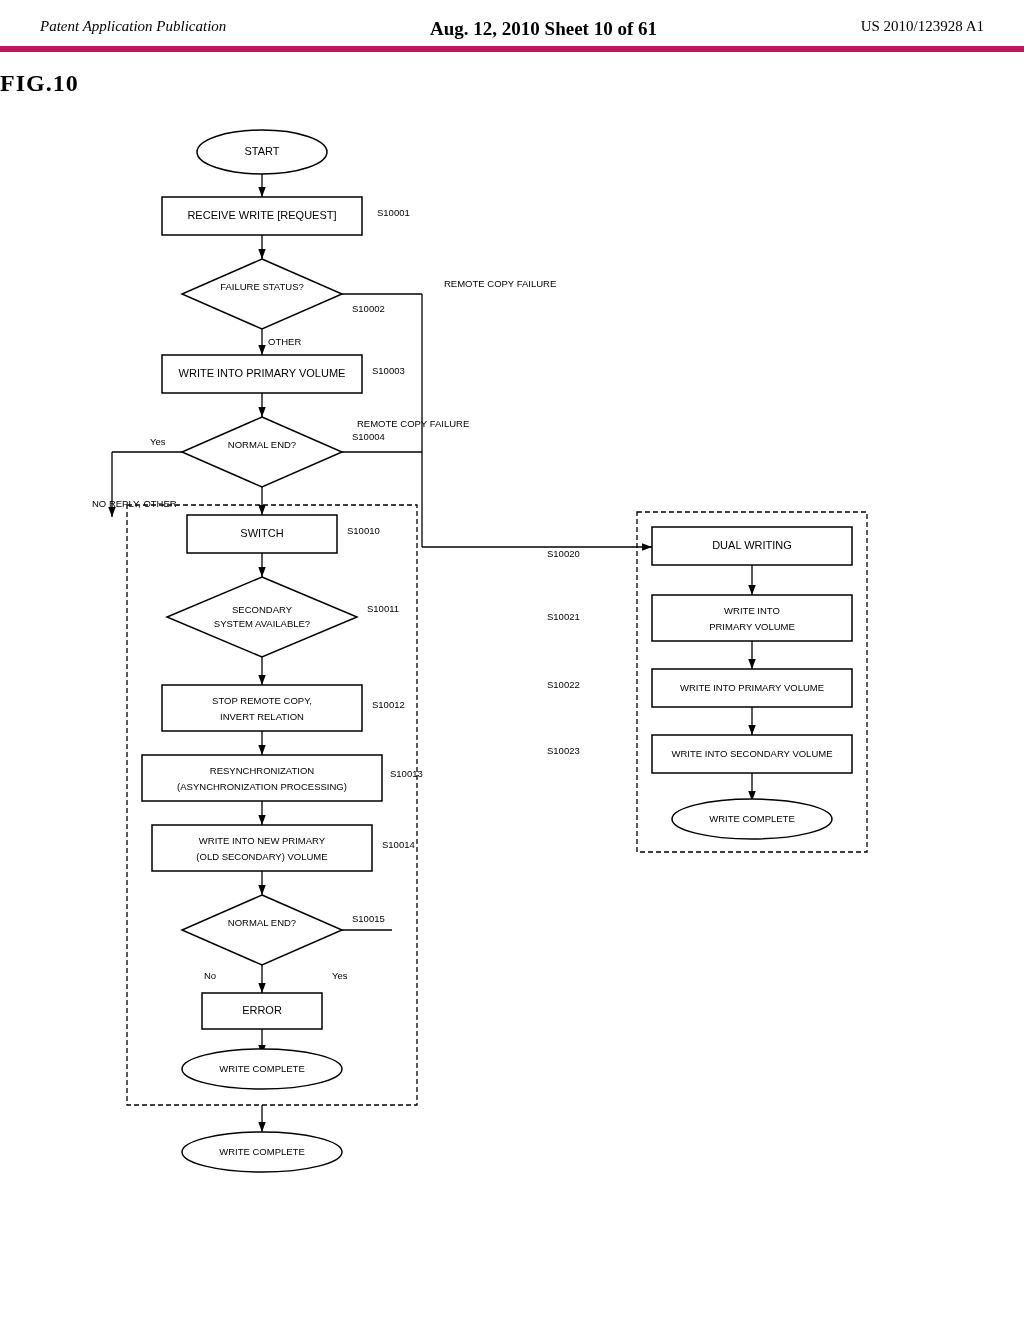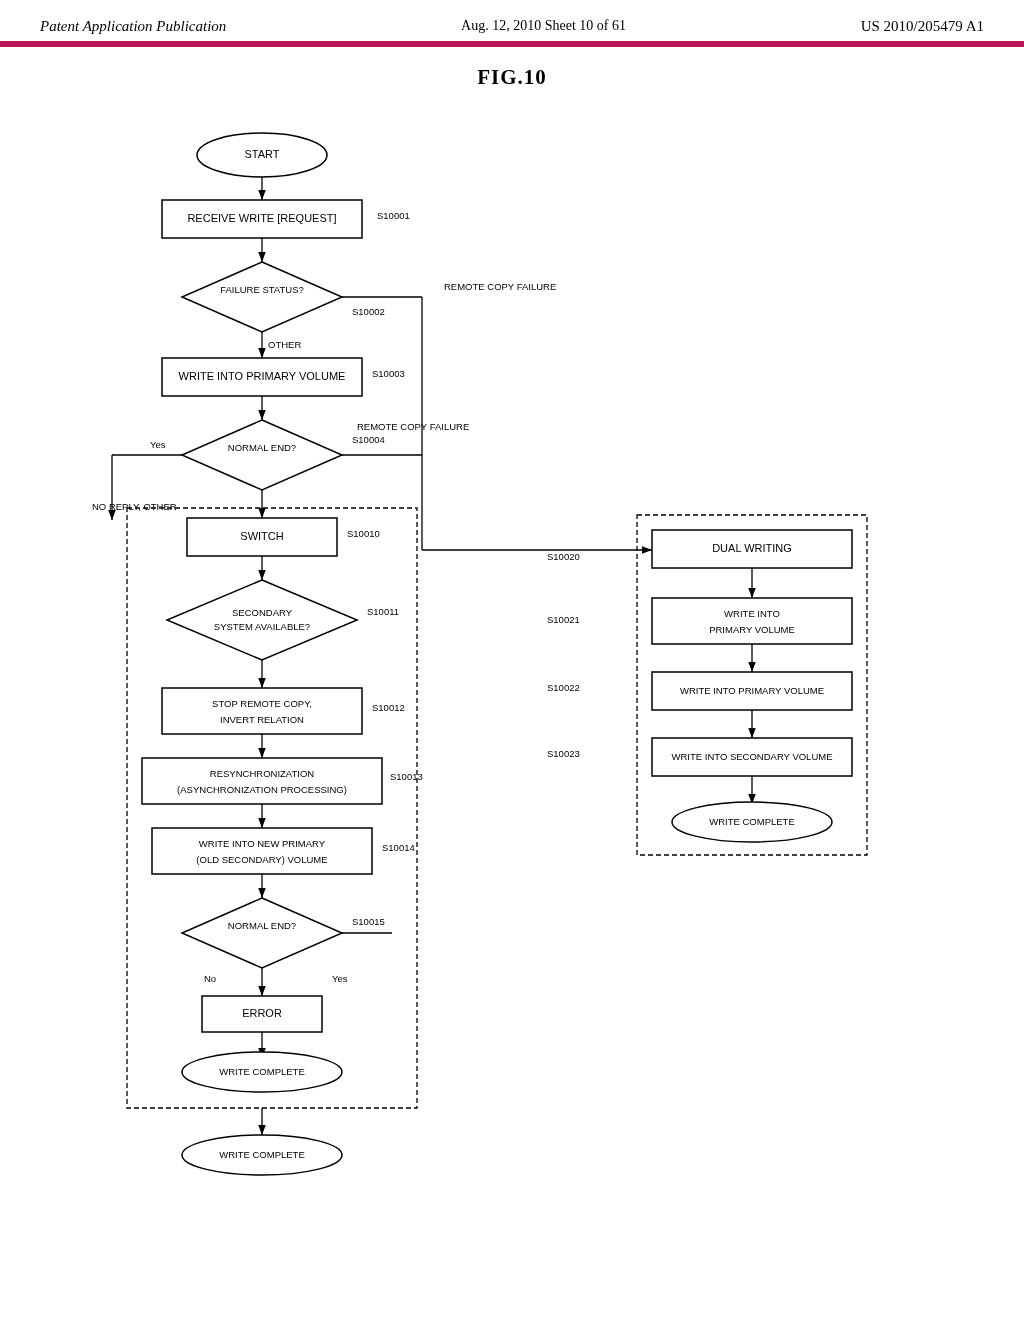--- a/index.html
+++ b/index.html
@@ -20,34 +20,34 @@
       border-bottom: 6px solid #be185d;
       padding-bottom: 6px;
     }
 
     .header-left {
       font-size: 15px;
       font-style: italic;
     }
 
     .header-center {
-      font-size: 14px;
+      font-size: 19px;
       text-align: center;
+      font-weight: bold;
     }
 
     .header-right {
       font-size: 15px;
     }
 
     .fig-title {
-      text-align: center;
-      font-size: 21px;
+      font-size: 24px;
       font-weight: bold;
       margin-top: 18px;
-      margin-bottom: 10px;
+      margin-bottom: 0;
       letter-spacing: 1px;
     }
 
     .diagram-area {
       position: relative;
       width: 960px;
       margin: 0 auto;
       height: 1150px;
     }
 
@@ -107,21 +107,21 @@
       stroke-width: 1.3;
       stroke-dasharray: 5,3;
     }
   </style>
 </head>
 <body>
 
 <div class="page-header">
   <span class="header-left">Patent Application Publication</span>
   <span class="header-center">Aug. 12, 2010   Sheet 10 of 61</span>
-  <span class="header-right">US 2010/205479 A1</span>
+  <span class="header-right">US 2010/123928 A1</span>
 </div>
 
 <div class="fig-title">FIG.10</div>
 
 <div class="diagram-area">
   <svg class="flowchart-svg" viewBox="0 0 960 1150" xmlns="http://www.w3.org/2000/svg">
     <defs>
       <marker id="arrowhead" markerWidth="8" markerHeight="6" refX="8" refY="3" orient="auto">
         <polygon points="0 0, 8 3, 0 6" fill="#000"></polygon>
       </marker>

